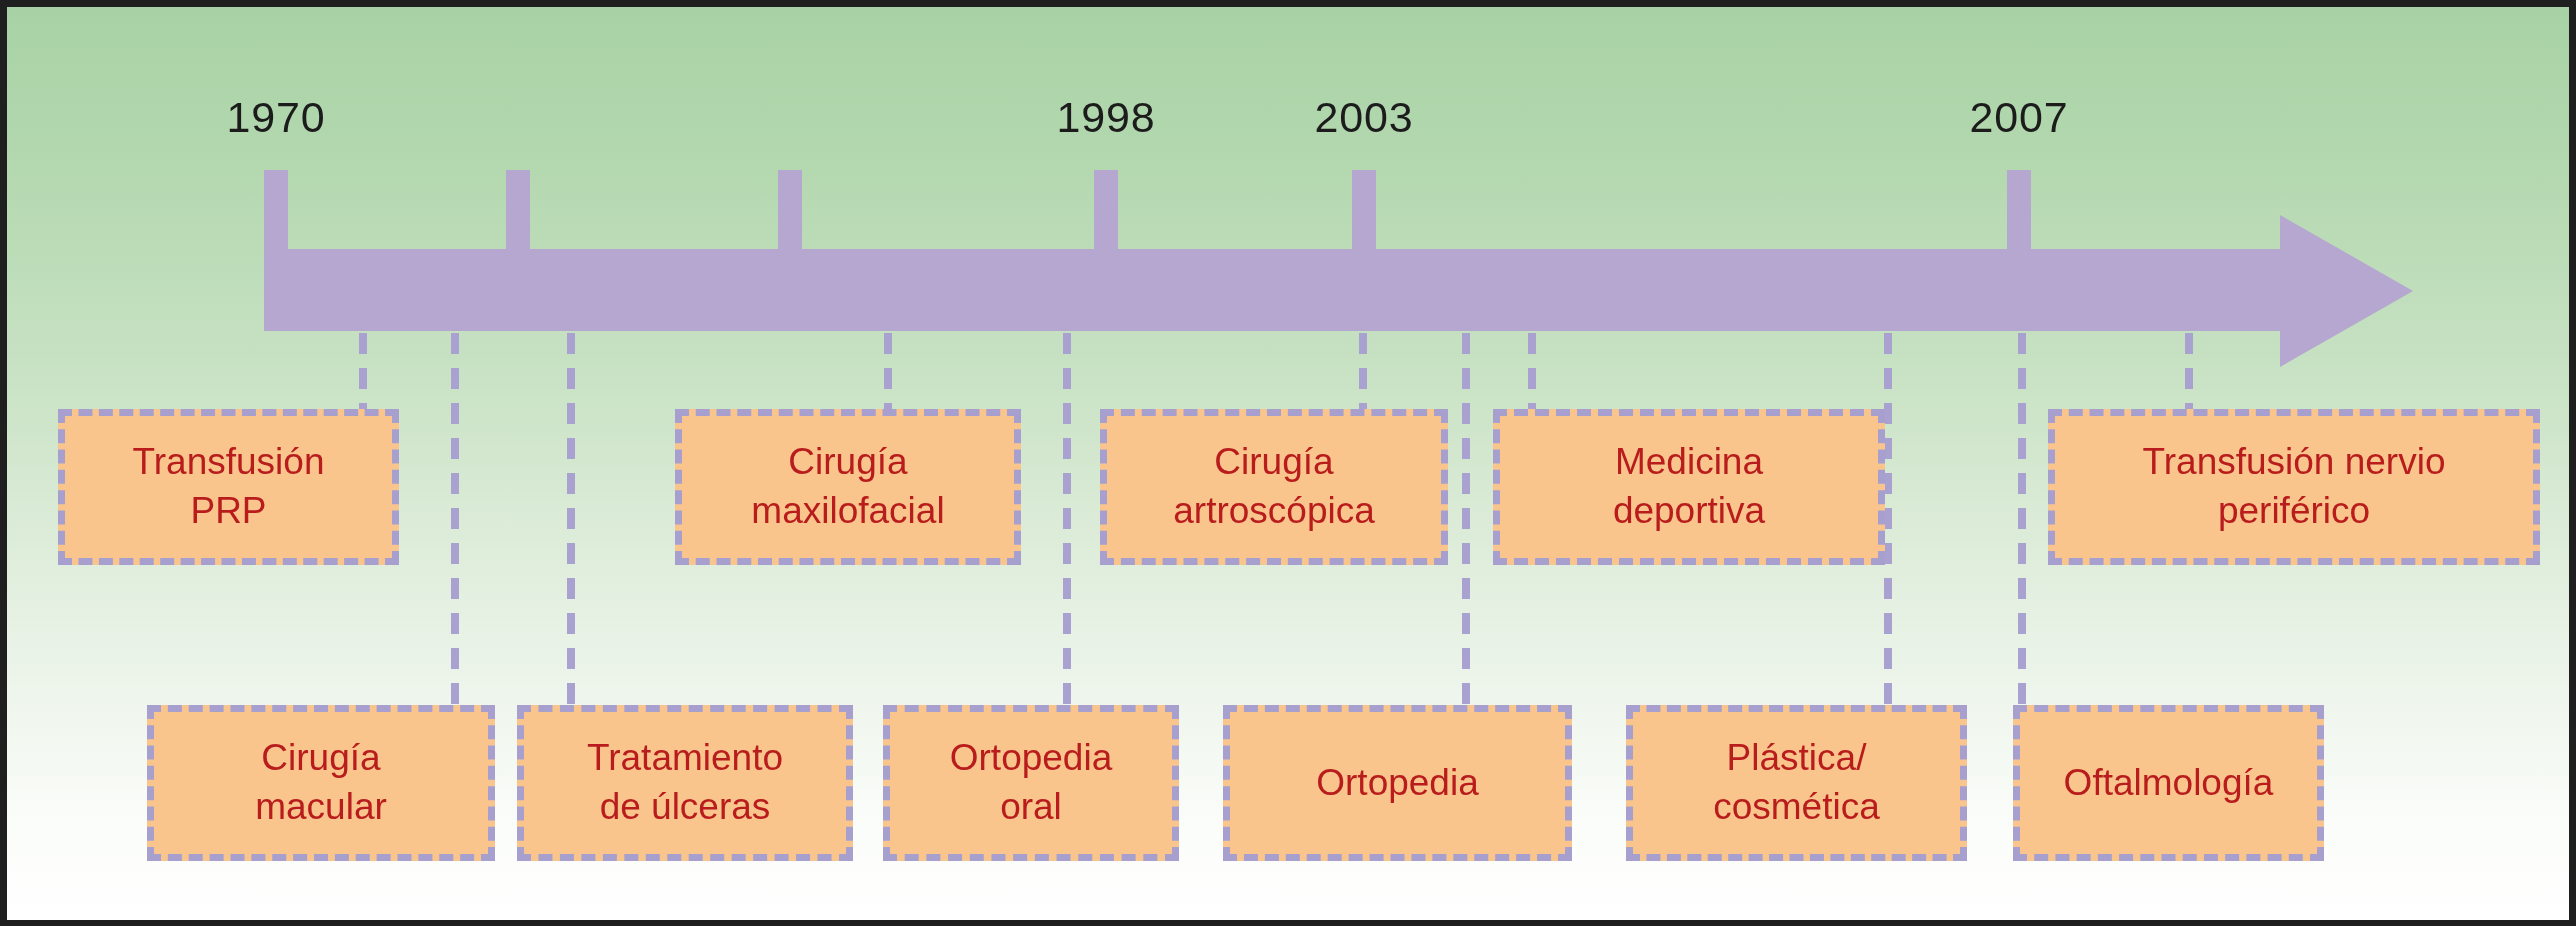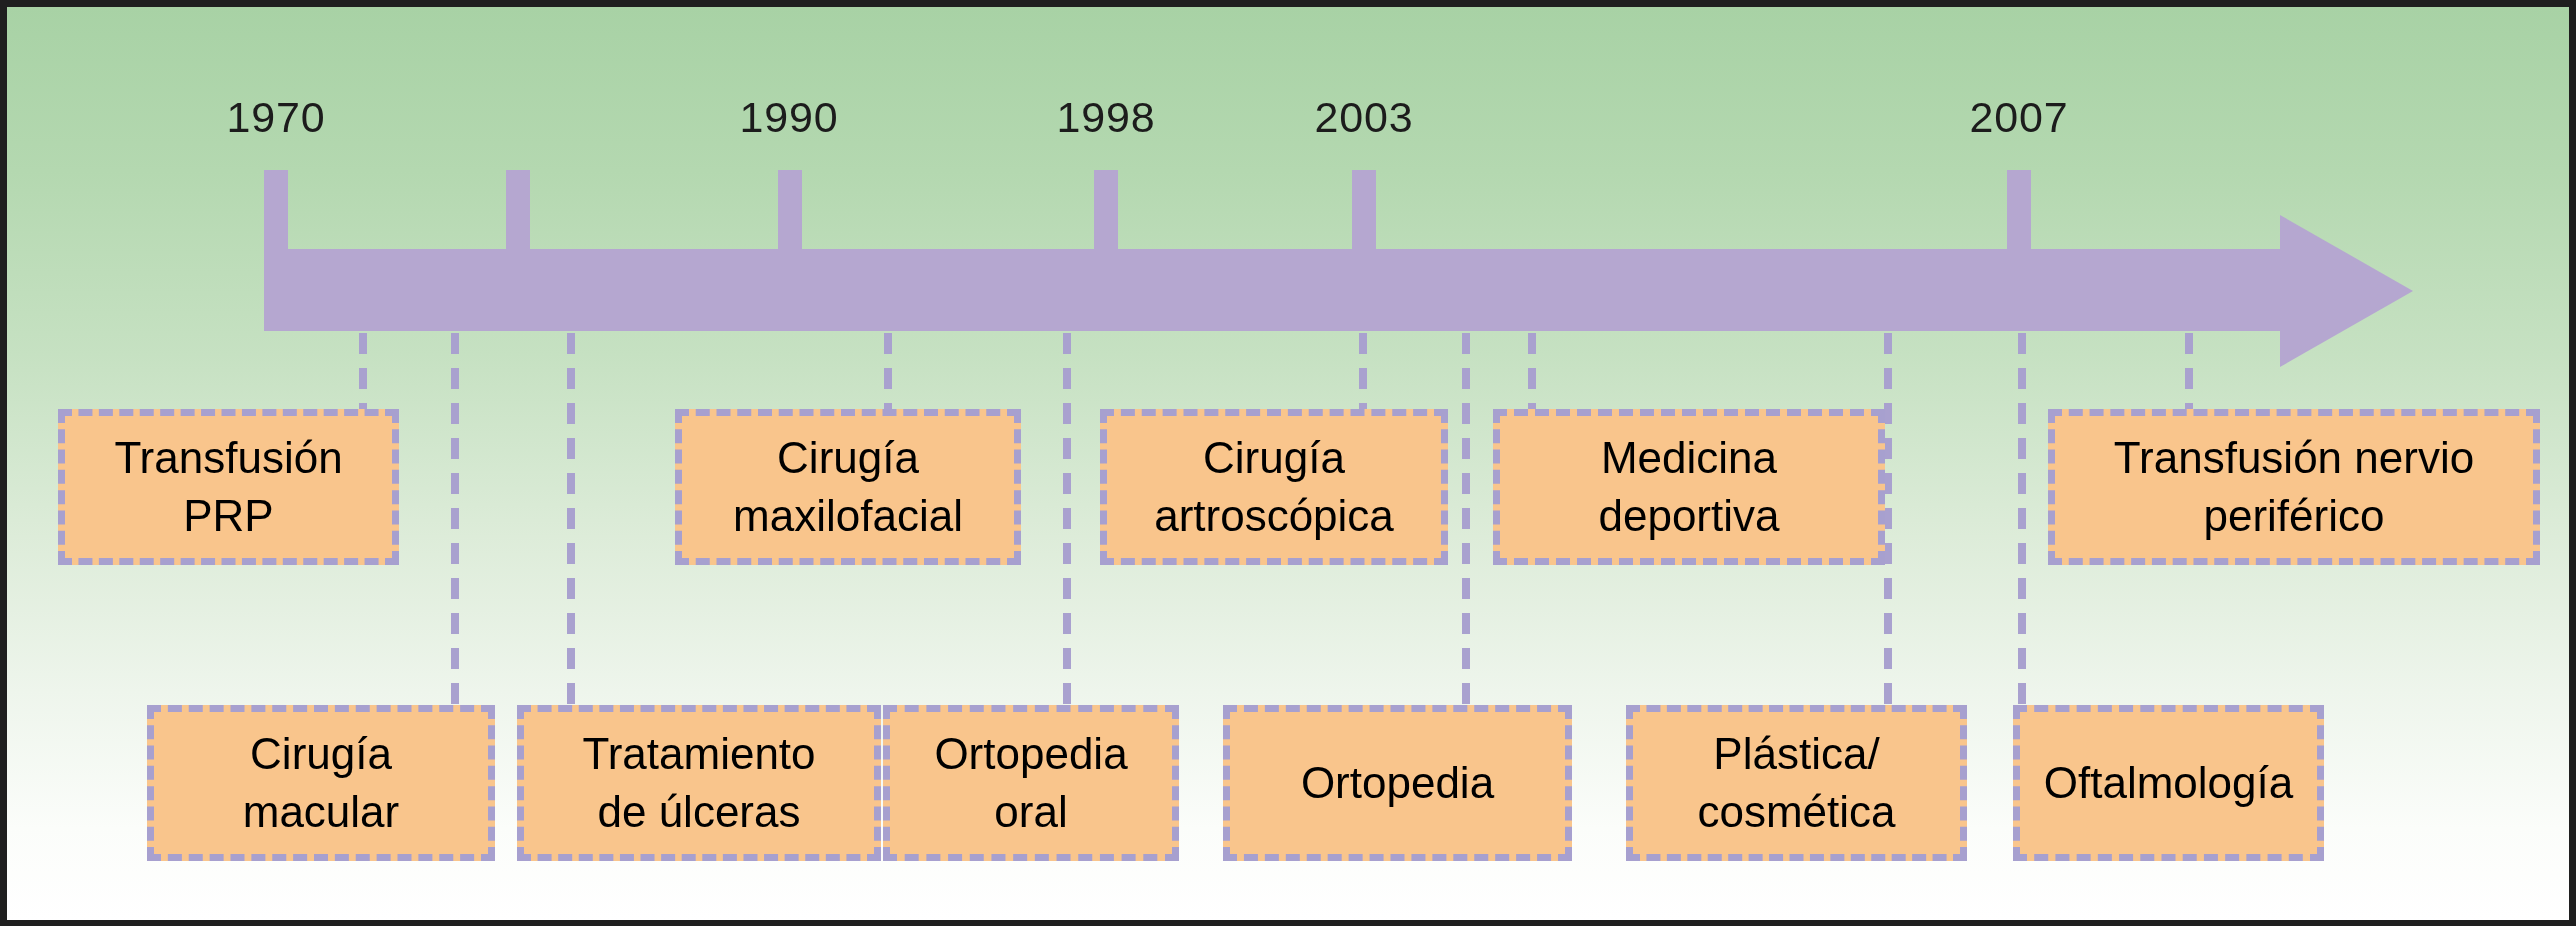--- a/index.html
+++ b/index.html
@@ -55,35 +55,34 @@
   .connector.to-bottom { height: 372px; }
   .box {
     position: absolute;
     box-sizing: border-box;
     border: 7.1px dashed #a7a0cf;
     background: #f9c58c;
     display: flex;
     align-items: center;
     justify-content: center;
     text-align: center;
-    font-size: 44px;
+    font-size: 37px;
     line-height: 1.32;
-    color: #000000;
+    color: #b91c1c;
     white-space: pre-line;
     height: 156px;
   }
   .row-top .box { top: 402px; }
 </style>
 </head>
 <body>
 
 <div class="frame">
 
   <div class="year-label" style="left:166px">1970</div>
-  <div class="year-label" style="left:679px">1990</div>
   <div class="year-label" style="left:996px">1998</div>
   <div class="year-label" style="left:1254px">2003</div>
   <div class="year-label" style="left:1909px">2007</div>
 
   <div class="tick" style="left:257px"></div>
   <div class="tick" style="left:499px"></div>
   <div class="tick" style="left:771px"></div>
   <div class="tick" style="left:1087px"></div>
   <div class="tick" style="left:1345px"></div>
   <div class="tick" style="left:2000px"></div>
@@ -111,21 +110,21 @@
 artroscópica</div>
     <div class="box" style="left:1486px; width:392px">Medicina
 deportiva</div>
     <div class="box" style="left:2041px; width:492px">Transfusión nervio
 periférico</div>
   </div>
 
   <div class="row-bottom">
     <div class="box" style="top:698px; left:140px;  width:348px">Cirugía
 macular</div>
-    <div class="box" style="top:698px; left:510px;  width:364px">Tratamiento
+    <div class="box" style="top:698px; left:510px;  width:336px">Tratamiento
 de úlceras</div>
     <div class="box" style="top:698px; left:876px; width:296px">Ortopedia
 oral</div>
     <div class="box" style="top:698px; left:1216px; width:349px">Ortopedia</div>
     <div class="box" style="top:698px; left:1619px; width:341px">Plástica/
 cosmética</div>
     <div class="box" style="top:698px; left:2006px; width:311px">Oftalmología</div>
   </div>
 
 </div>

